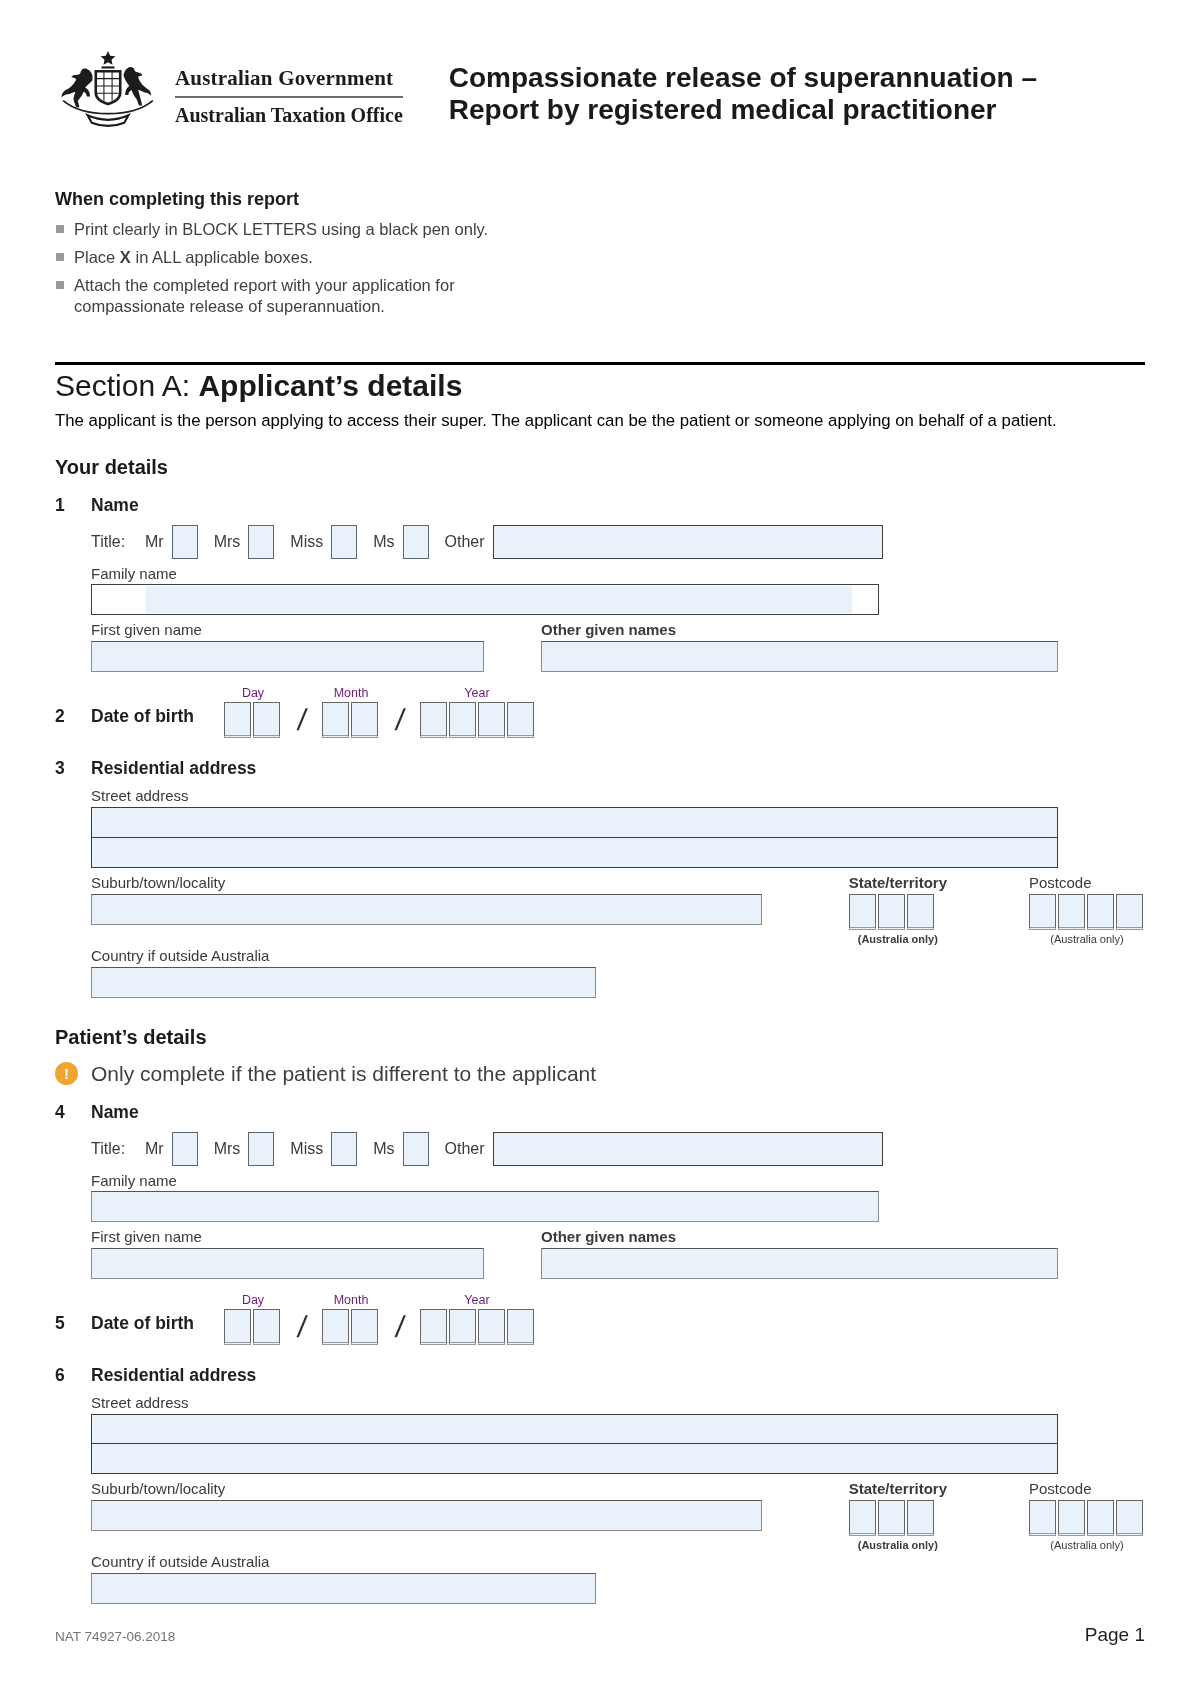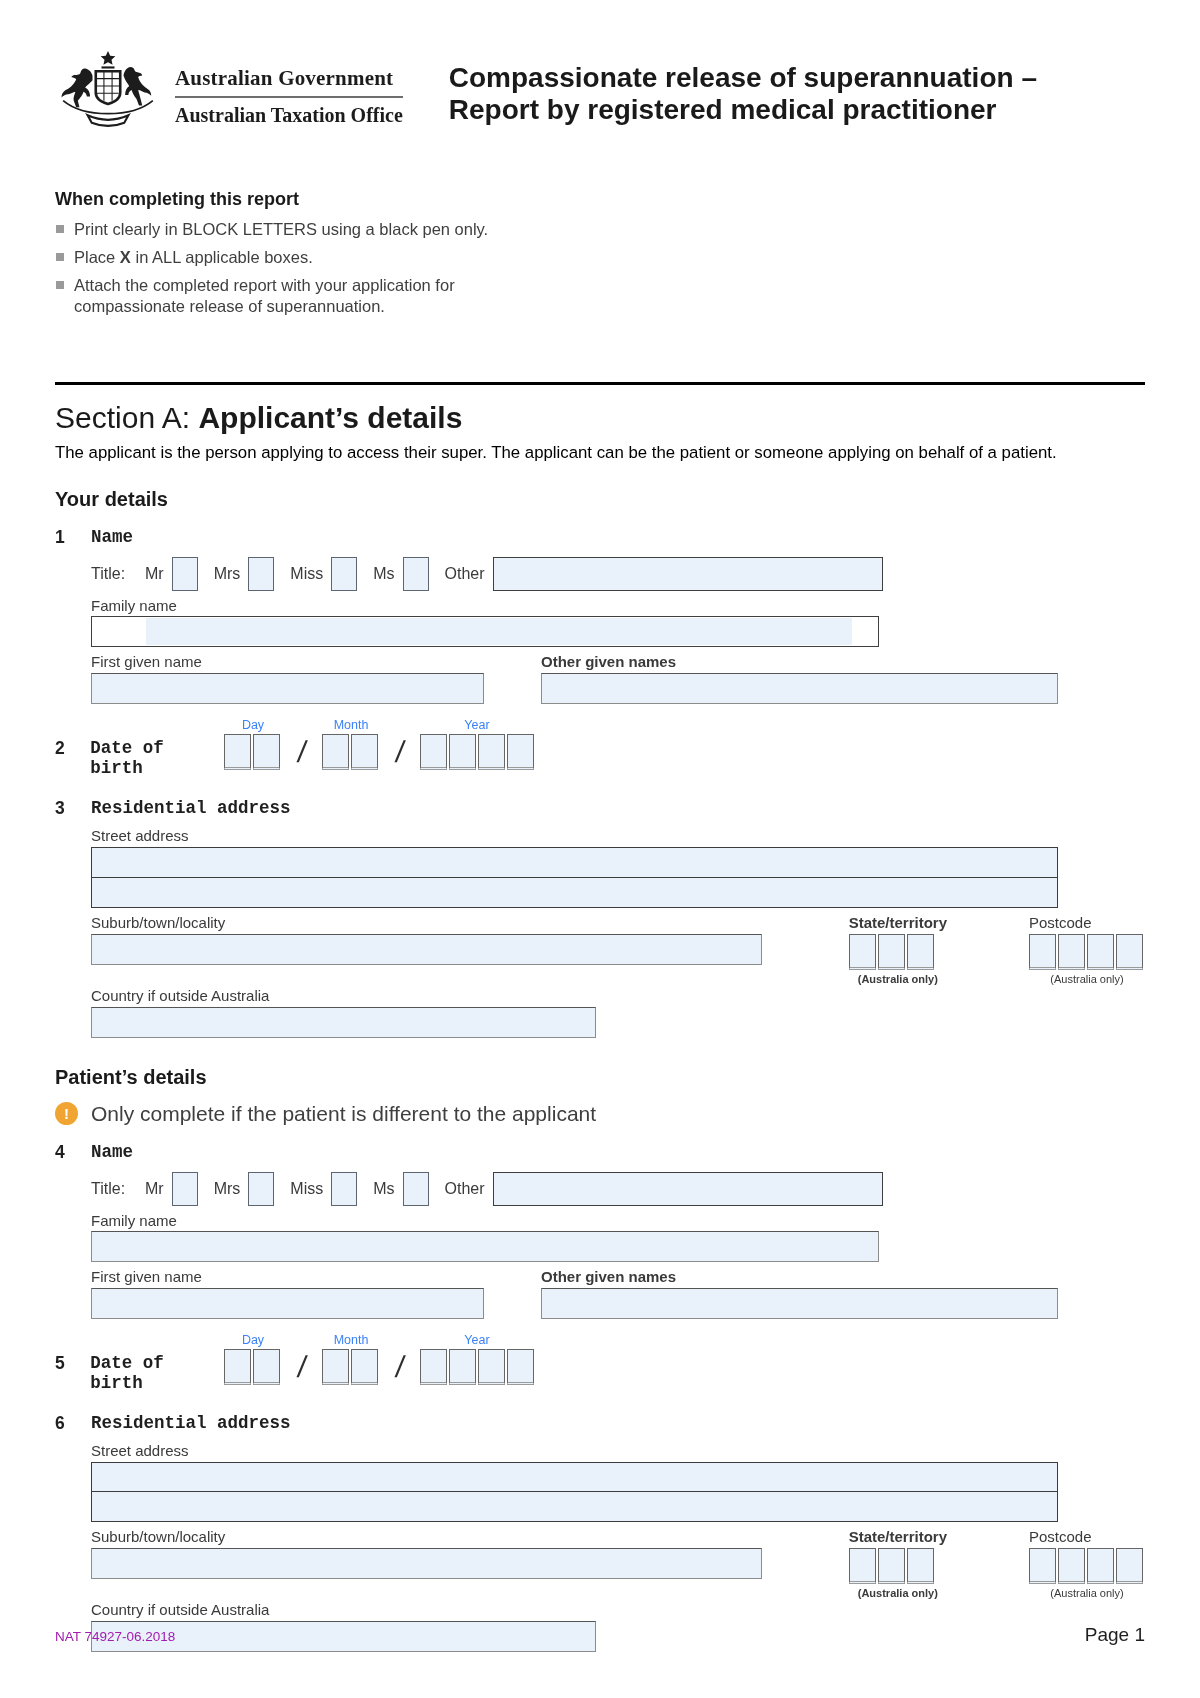--- a/index.html
+++ b/index.html
@@ -26,30 +26,30 @@
 
   
   .instructions { margin-top:50px; }
   .instr-head { font-size:18px; font-weight:bold; color:#1a1a1a; }
   .instr-list { margin-top:9px; }
   .instr-item { display:flex; margin-top:6px; font-size:16.5px; color:#3f3f3f; line-height:1.32; }
   .sq { flex:0 0 auto; width:8px; height:8px; background:#9a9a9a; margin:6px 10px 0 1px; }
   .wrap-420 { max-width:424px; }
 
   
-  .section-a { margin-top:64px; border-top:3px solid #000; padding-top:16px; }
+  .section-a { margin-top:44px; border-top:3px solid #000; padding-top:4px; }
   .sec-head { font-size:30px; color:#1a1a1a; font-weight:normal; }
   .sec-head b { font-weight:bold; }
   .sec-desc { margin-top:8px; font-size:16.8px; color:#000000; }
 
   .subhead { margin-top:25px; font-size:20px; font-weight:bold; color:#1a1a1a; }
 
   .q-row { display:flex; margin-top:16px; }
   .q-num { width:36px; font-size:17.5px; font-weight:bold; color:#1f1f1f; }
-  .q-label { font-size:17.5px; font-weight:bold; color:#1f1f1f;font-family:Liberation Mono, monospace; }
+  .q-label { font-size:17.5px; font-weight:bold; color:#1f1f1f; }
 
   .indent { margin-left:36px; }
   .sm-label { font-size:15px; color:#3a3a3a; }
 
   
   .field { background:var(--field-fill, #e9f1fb); border:1px solid #8c8c8c; border-top-color:#555; height:31px; }
   .field-dark { background:var(--field-fill, #e9f1fb); border:1.5px solid #3f3f3f; height:34px; }
   .cb { width:26px; height:34px; background:var(--field-fill, #e9f1fb); border:1px solid #5d6670; }
   .comb { width:27px; height:36px; background:var(--field-fill, #e9f1fb); border:1px solid #666; border-bottom:3px double #9a9a9a; margin-right:2px; }
 
@@ -66,21 +66,21 @@
   .family-plain { width:788px; margin-top:2px; }
 
   .given-row { display:flex; margin-top:6px; }
   .given-col1 { width:393px; }
   .given-col2 { width:517px; margin-left:57px;font-weight:bold; }
   .given-row .field { margin-top:3px; }
 
   
   .dob { display:flex; margin-top:14px; }
   .dob-left { display:flex; width:169px; padding-top:20px; }
-  .dob-labels { display:flex; font-size:12.5px; color:#3b82f6; }
+  .dob-labels { display:flex; font-size:12.5px; color:#701a75; }
   .dob-labels .dlab { display:inline-block; text-align:center; }
   .dob-labels .w56 { width:58px; }
   .dob-labels .w114 { width:114px; }
   .dob-labels .spacer { width:40px; }
   .dob-boxes { display:flex; align-items:center; margin-top:2px; }
   .slash { font-size:30px; font-weight:300; color:#2e2e2e; width:40px; text-align:center; transform:skewX(-8deg); }
 
   
   .street-rows { width:967px; margin-top:3px; }
   .street-row { height:31px; background:var(--field-fill, #e9f1fb); border:1.5px solid #3c3c3c; }
@@ -98,21 +98,21 @@
   
   .note-row { display:flex; align-items:center; margin-top:13px; }
   .warn-circle { flex:0 0 auto; width:23px; height:23px; border-radius:50%;
     background:var(--warning, #f0a431); color:#fff; font-size:15px; font-weight:bold;
     display:flex; align-items:center; justify-content:center; }
   .note-text { margin-left:13px; font-size:21px; color:#3f3f3f; }
 
   
   .footer { position:absolute; left:55px; right:55px; bottom:52px;
     display:flex; justify-content:space-between; align-items:baseline; }
-  .footer-left { font-size:13.5px; color:#a21caf;text-align:right; }
+  .footer-left { font-size:13.5px; color:#737373;text-align:right; }
   .footer-right { font-size:19px; color:#1f1f1f; }
 </style>
 </head>
 <body>
 
 <div class="page">
   <div class="content">
 
     <div class="header">
       <div class="crest">

